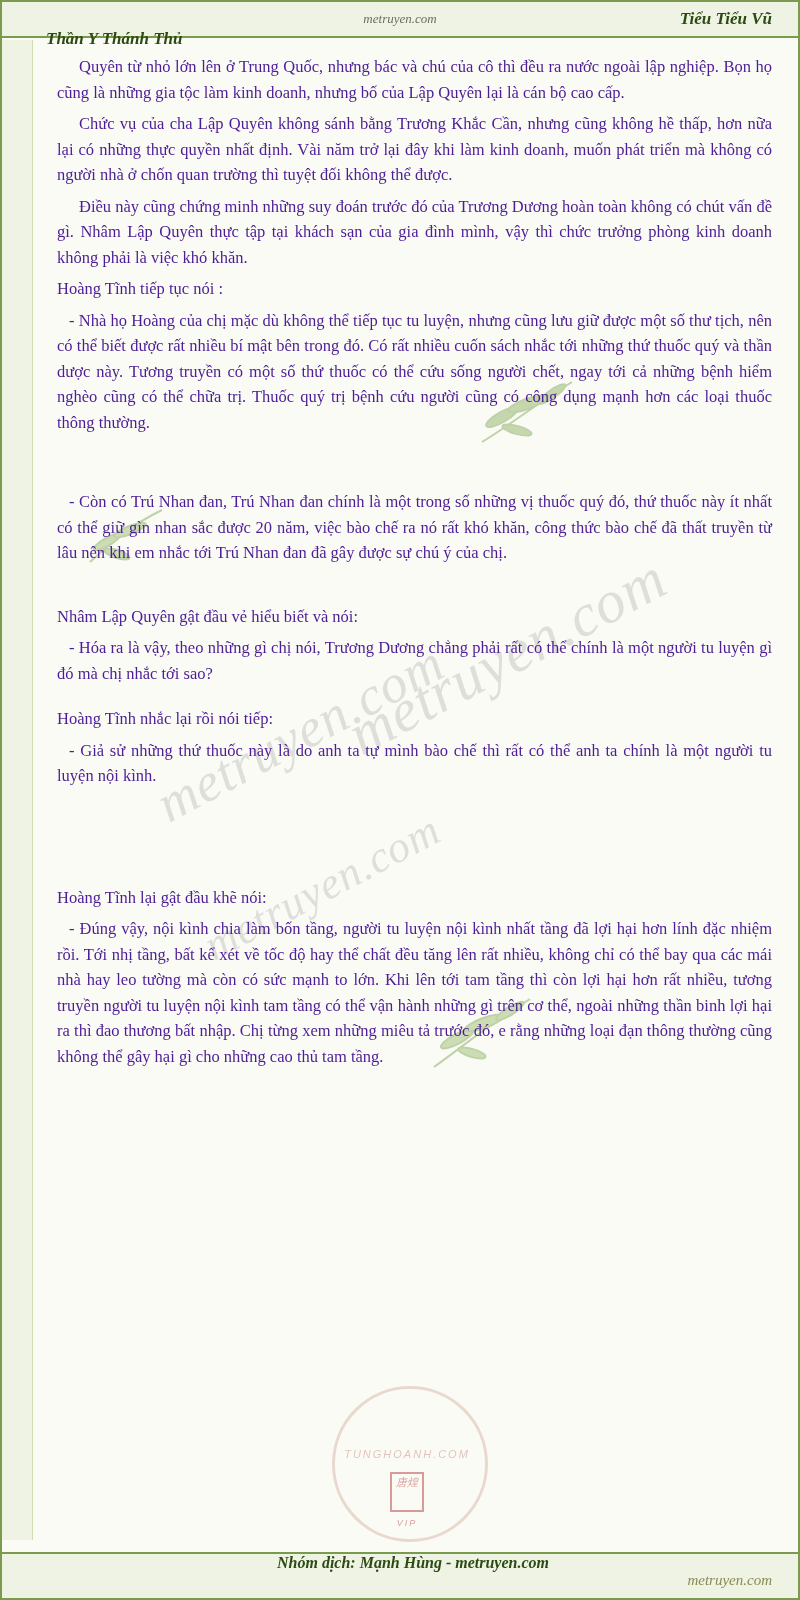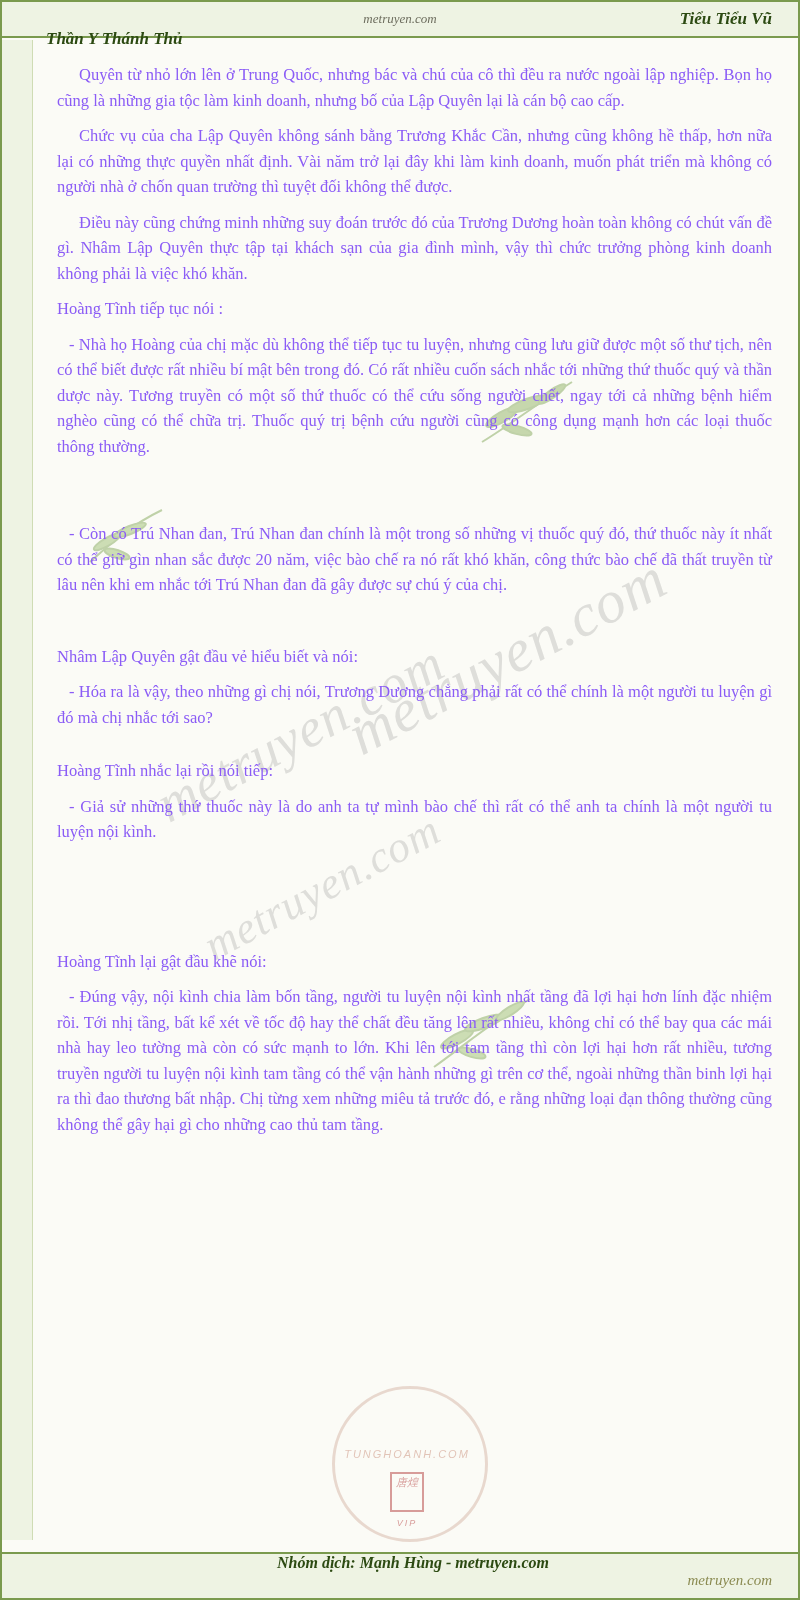--- a/index.html
+++ b/index.html
@@ -73,23 +73,23 @@
     top: 38px;
     bottom: 58px;
     box-sizing: border-box;
     padding: 12px 26px 10px 24px;
     overflow: hidden;
     z-index: 3;
   }
   .para {
     font-size: 16.5px;
     line-height: 25.5px;
-    color: #8b5cf6;
+    color: #4c1d95;
     text-align: justify;
-    margin: 10px 0 6px 0;
+    margin: 2px 0 6px 0;
     text-indent: 22px;
   }
   .para.noindent { text-indent: 0; }
   .para.dash { text-indent: 12px; }
   .spacer-sm { height: 12px; }
   .spacer-md { height: 30px; }
   .spacer-lg { height: 46px; }
   
   .footer {
     position: absolute;

